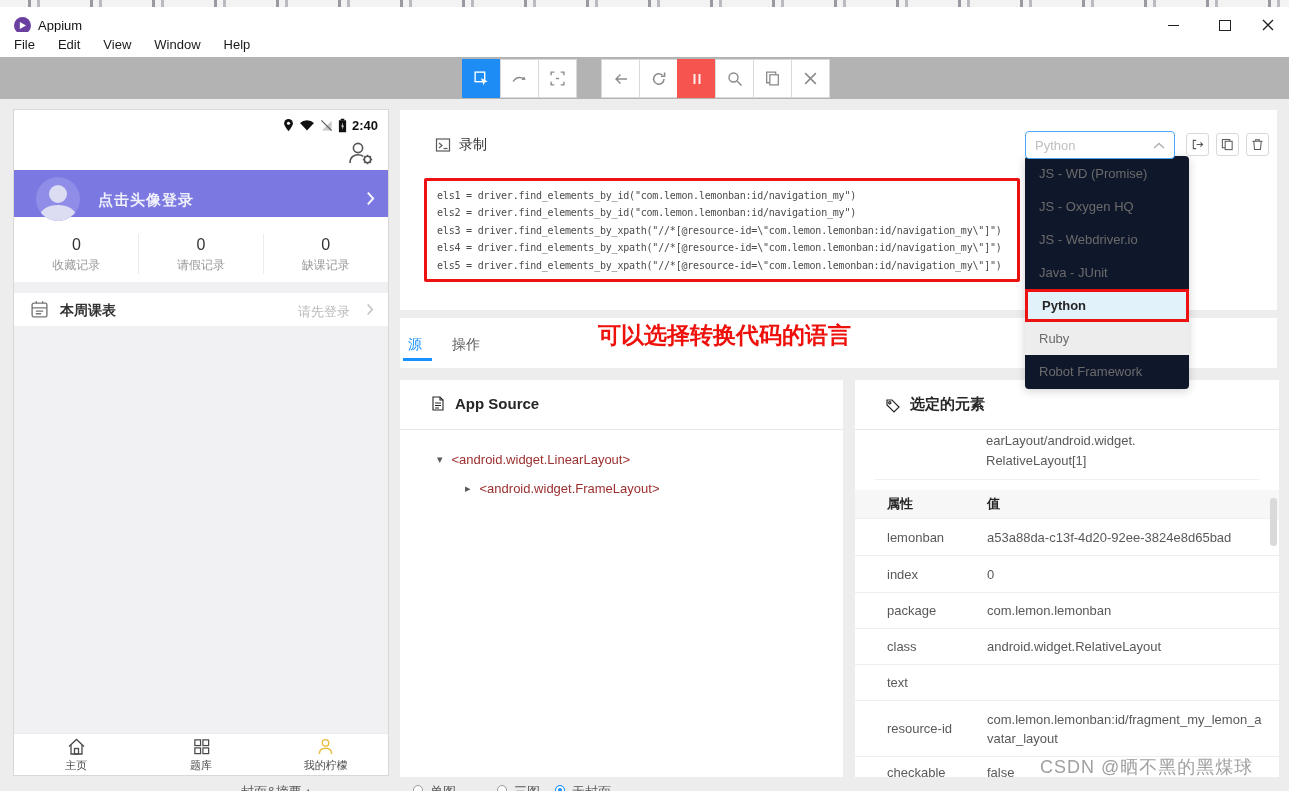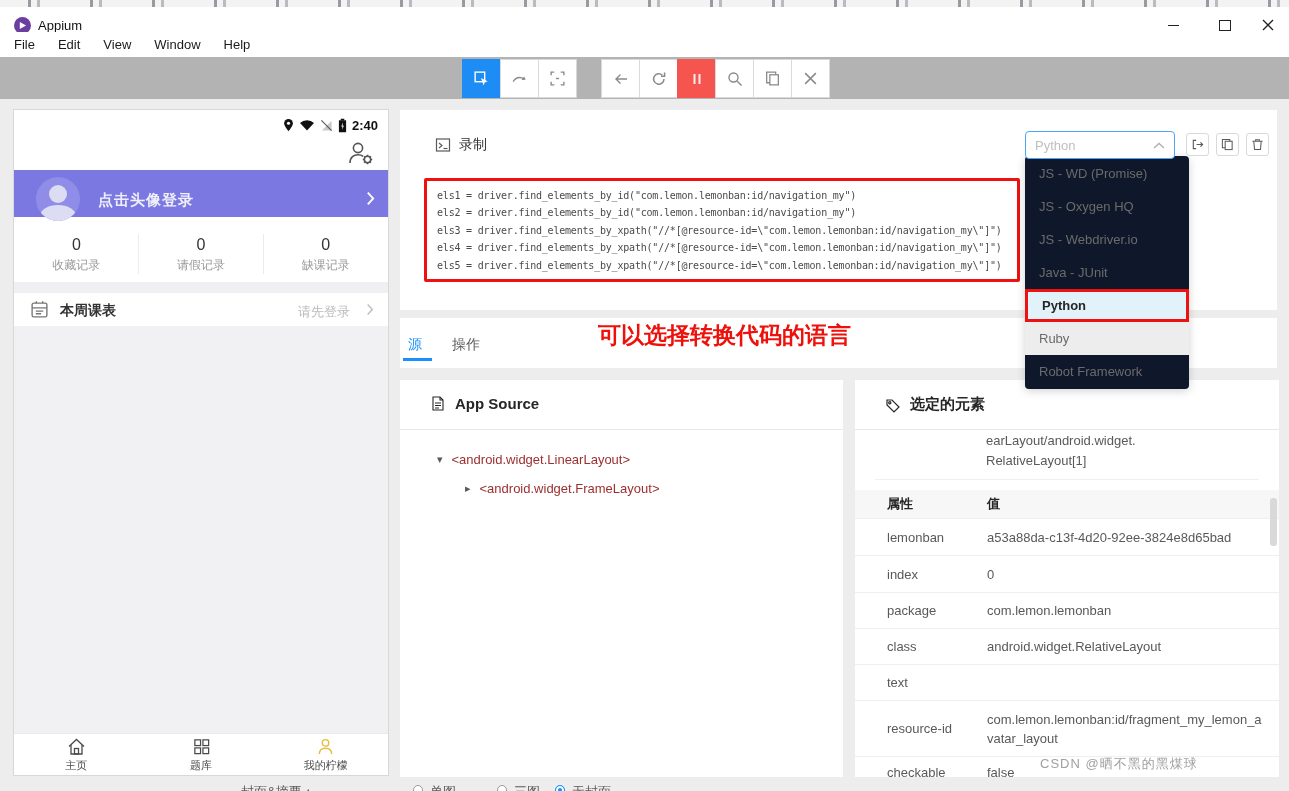--- a/index.html
+++ b/index.html
@@ -103,21 +103,21 @@
   .xdiv{left:20px;top:99px;width:384px;border-top:1px solid #f0f0f0;}
   .etable{left:0;top:110px;width:424px;}
   .thead{height:28px;background:#f7f7f7;display:flex;align-items:center;}
   .th-attr{margin-left:32px;width:100px;font-size:13px;font-weight:bold;color:#262626;}
   .th-val{font-size:13px;font-weight:bold;color:#262626;}
   .trow{display:flex;align-items:center;border-top:1px solid #efefef;}
   .td-attr{margin-left:32px;width:100px;font-size:13px;color:#595959;flex-shrink:0;}
   .td-val{font-size:13px;color:#595959;width:278px;word-break:break-all;line-height:19px;}
   .scroll-thumb{left:1270px;top:498px;width:7px;height:48px;background:#d9d9d9;border-radius:3px;z-index:6;}
 
-  .watermark{left:1040px;top:755px;font-size:13px;color:#a0a0a0;text-shadow:1px 1px 0 #fff;z-index:40;letter-spacing:1px;}
+  .watermark{left:1040px;top:755px;font-size:18px;color:#a0a0a0;text-shadow:1px 1px 0 #fff;z-index:40;letter-spacing:1px;}
 
   
   .bg-frags{left:0;top:780px;width:1289px;height:11px;overflow:hidden;z-index:2;}
   .frag{position:absolute;top:3px;font-size:13px;color:#5a5a5a;}
   .frag-radio{position:absolute;top:5px;width:10px;height:10px;border-radius:50%;border:1.5px solid #9a9a9a;box-sizing:border-box;background:#fff;}
   .frag-radio.on{border-color:#1890ff;background:#1890ff;box-shadow:inset 0 0 0 2px #fff;}
 
   svg{display:block;}
 </style>
 </head>

